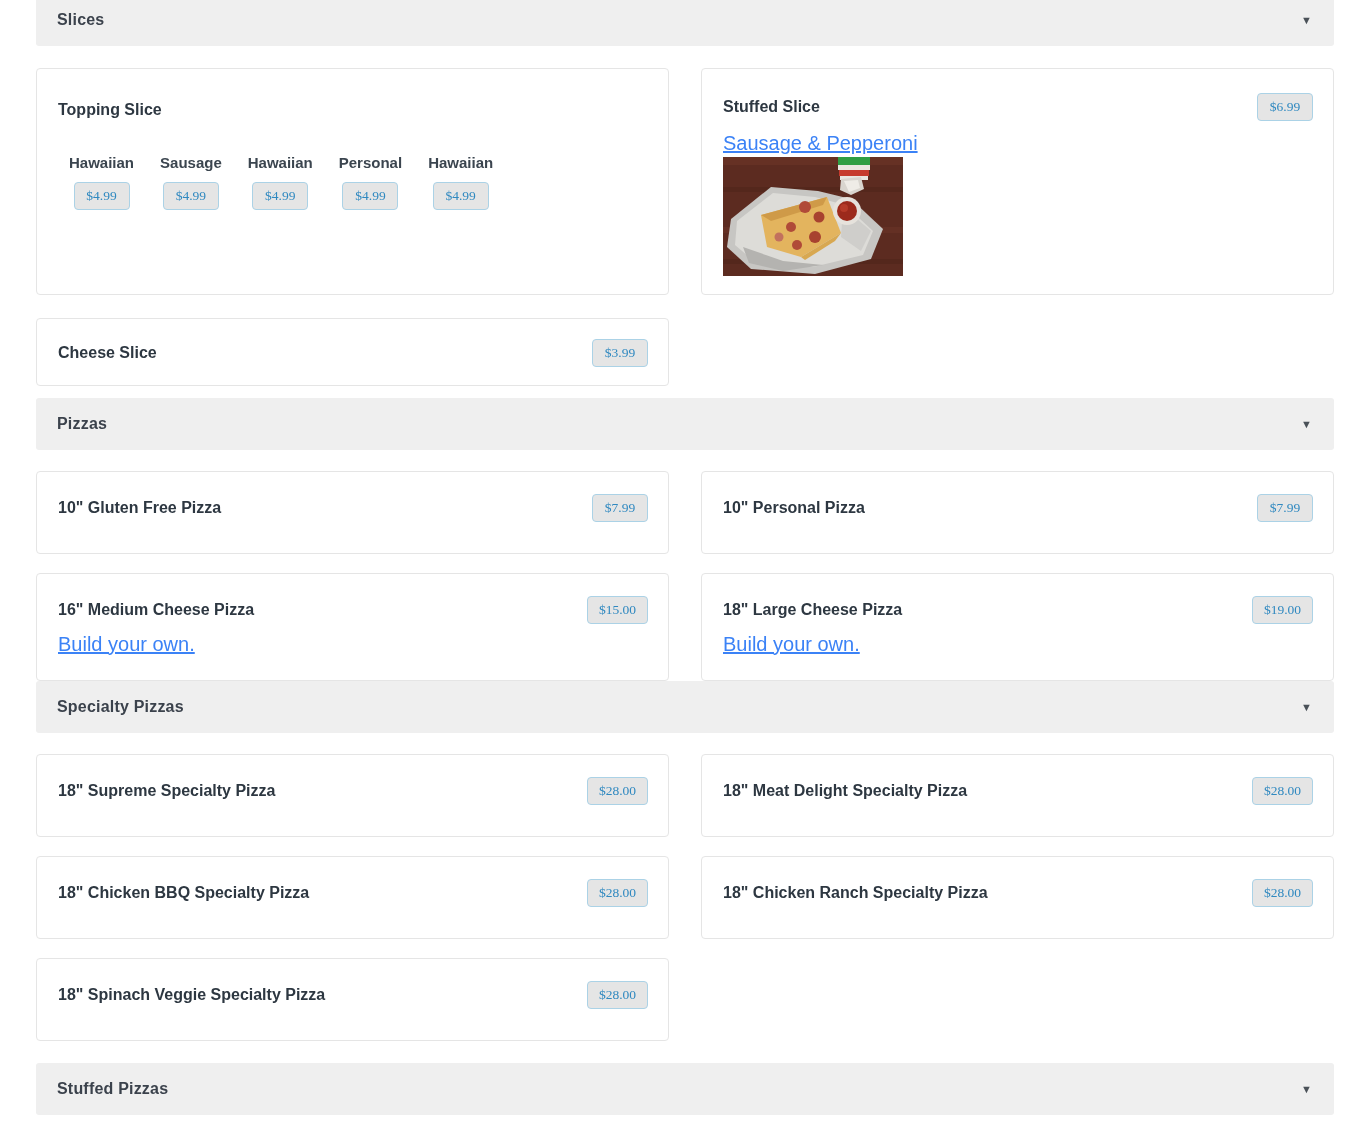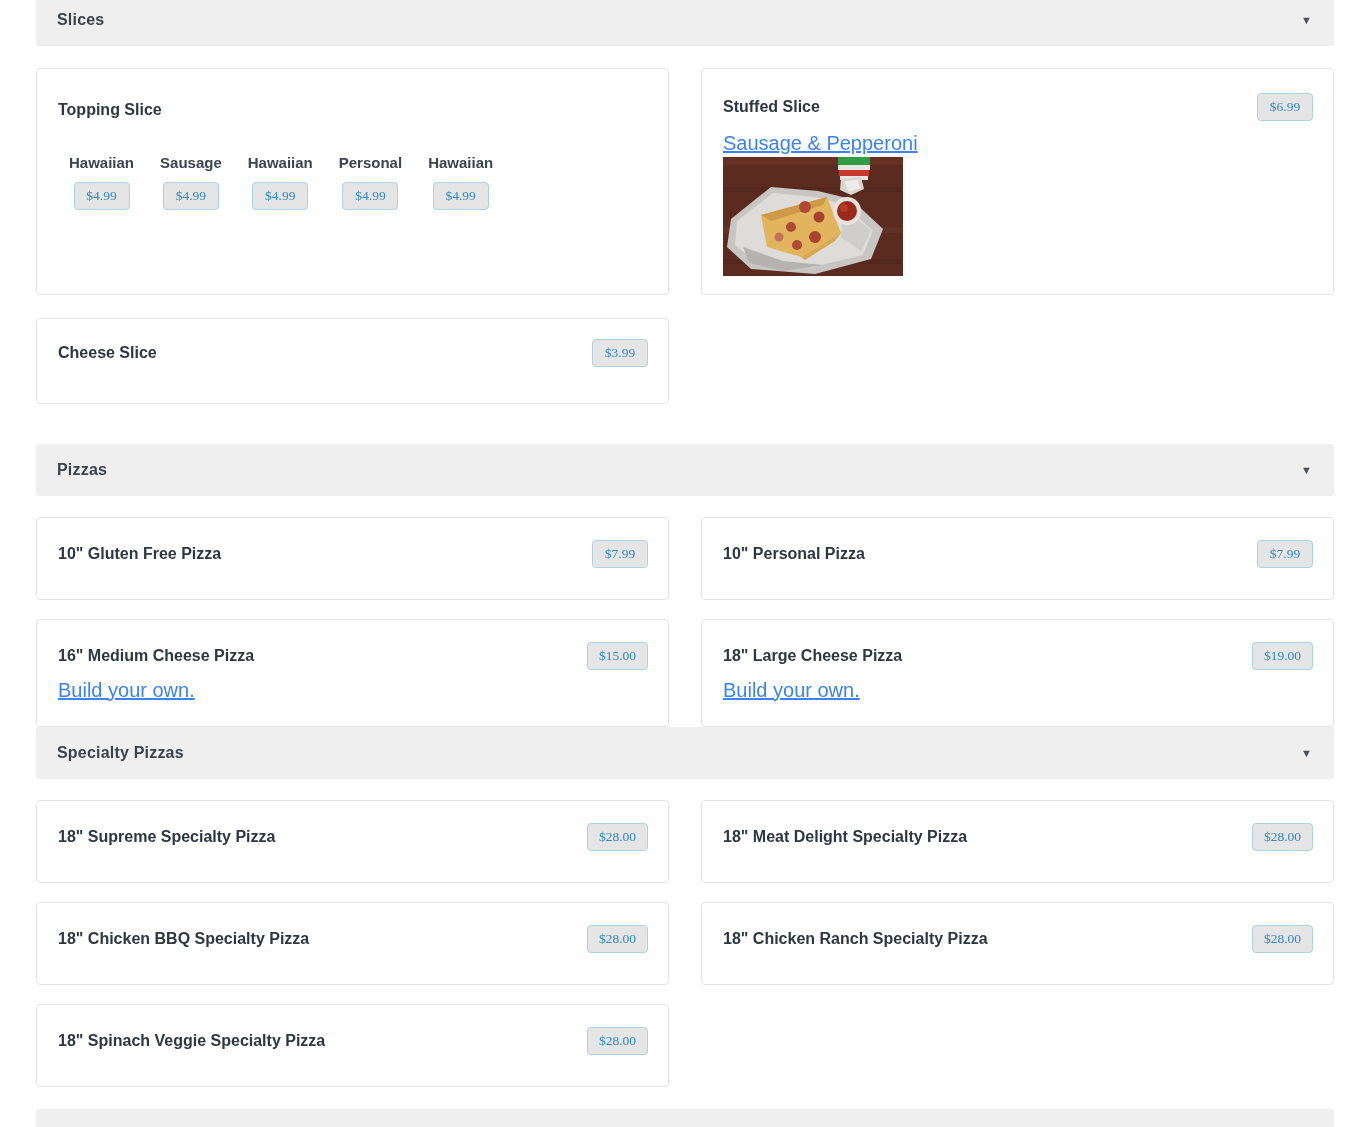--- a/index.html
+++ b/index.html
@@ -39,33 +39,33 @@
 
   
   .grid {
     display: grid;
     grid-template-columns: 1fr 1fr;
     column-gap: 32px;
     margin-top: 21px;
   }
   .grid.slices-grid { margin-top: 22px; row-gap: 23px; }
   .grid.row-gap19 { row-gap: 19px; }
-  .mt24 { margin-top: 40px; }
+  .mt24 { margin-top: 12px; }
   .mt21 { }
   .mt22 { margin-top: 22px; }
 
   
   .card {
     background: #ffffff;
     border: 1px solid #e5e5e5;
     border-radius: 4px;
     position: relative;
   }
   .h227 { height: 227px; }
-  .h78  { height: 86px; }
+  .h78  { height: 68px; }
   .h83  { height: 83px; }
   .h108 { height: 108px; }
 
   .card-head {
     display: flex;
     justify-content: space-between;
     align-items: flex-start;
     padding: 24px 20px 0 21px;
   }
   .card-head.pad27 { padding-top: 27px; }

